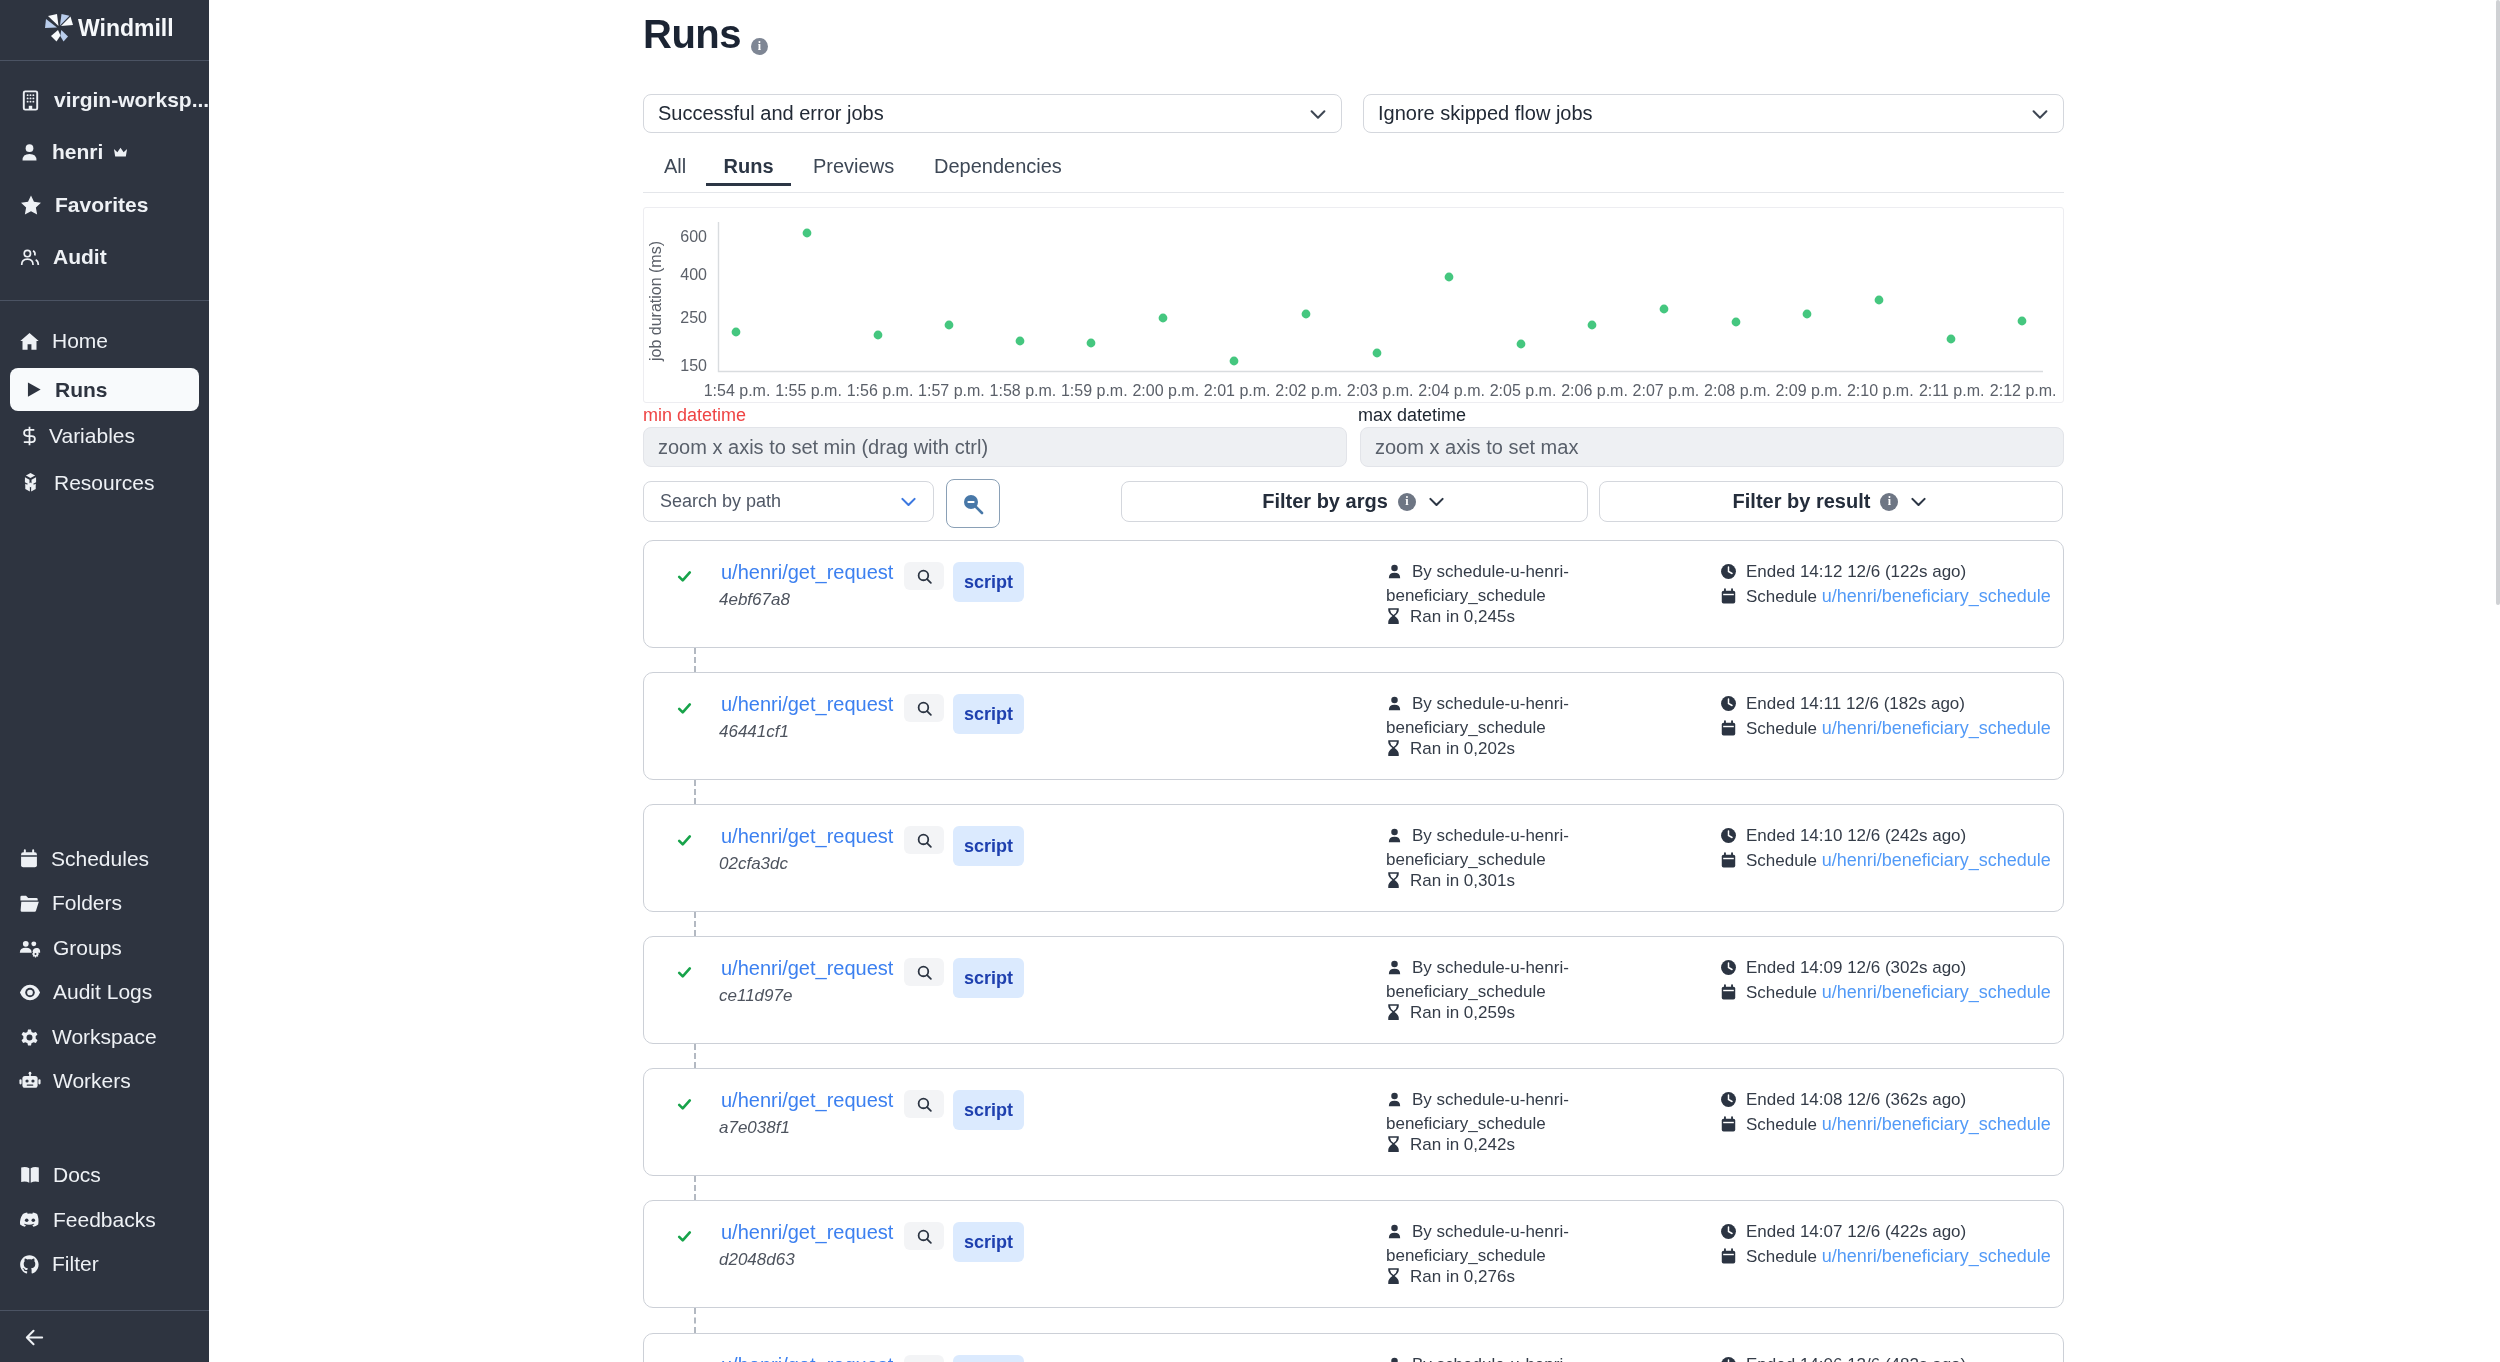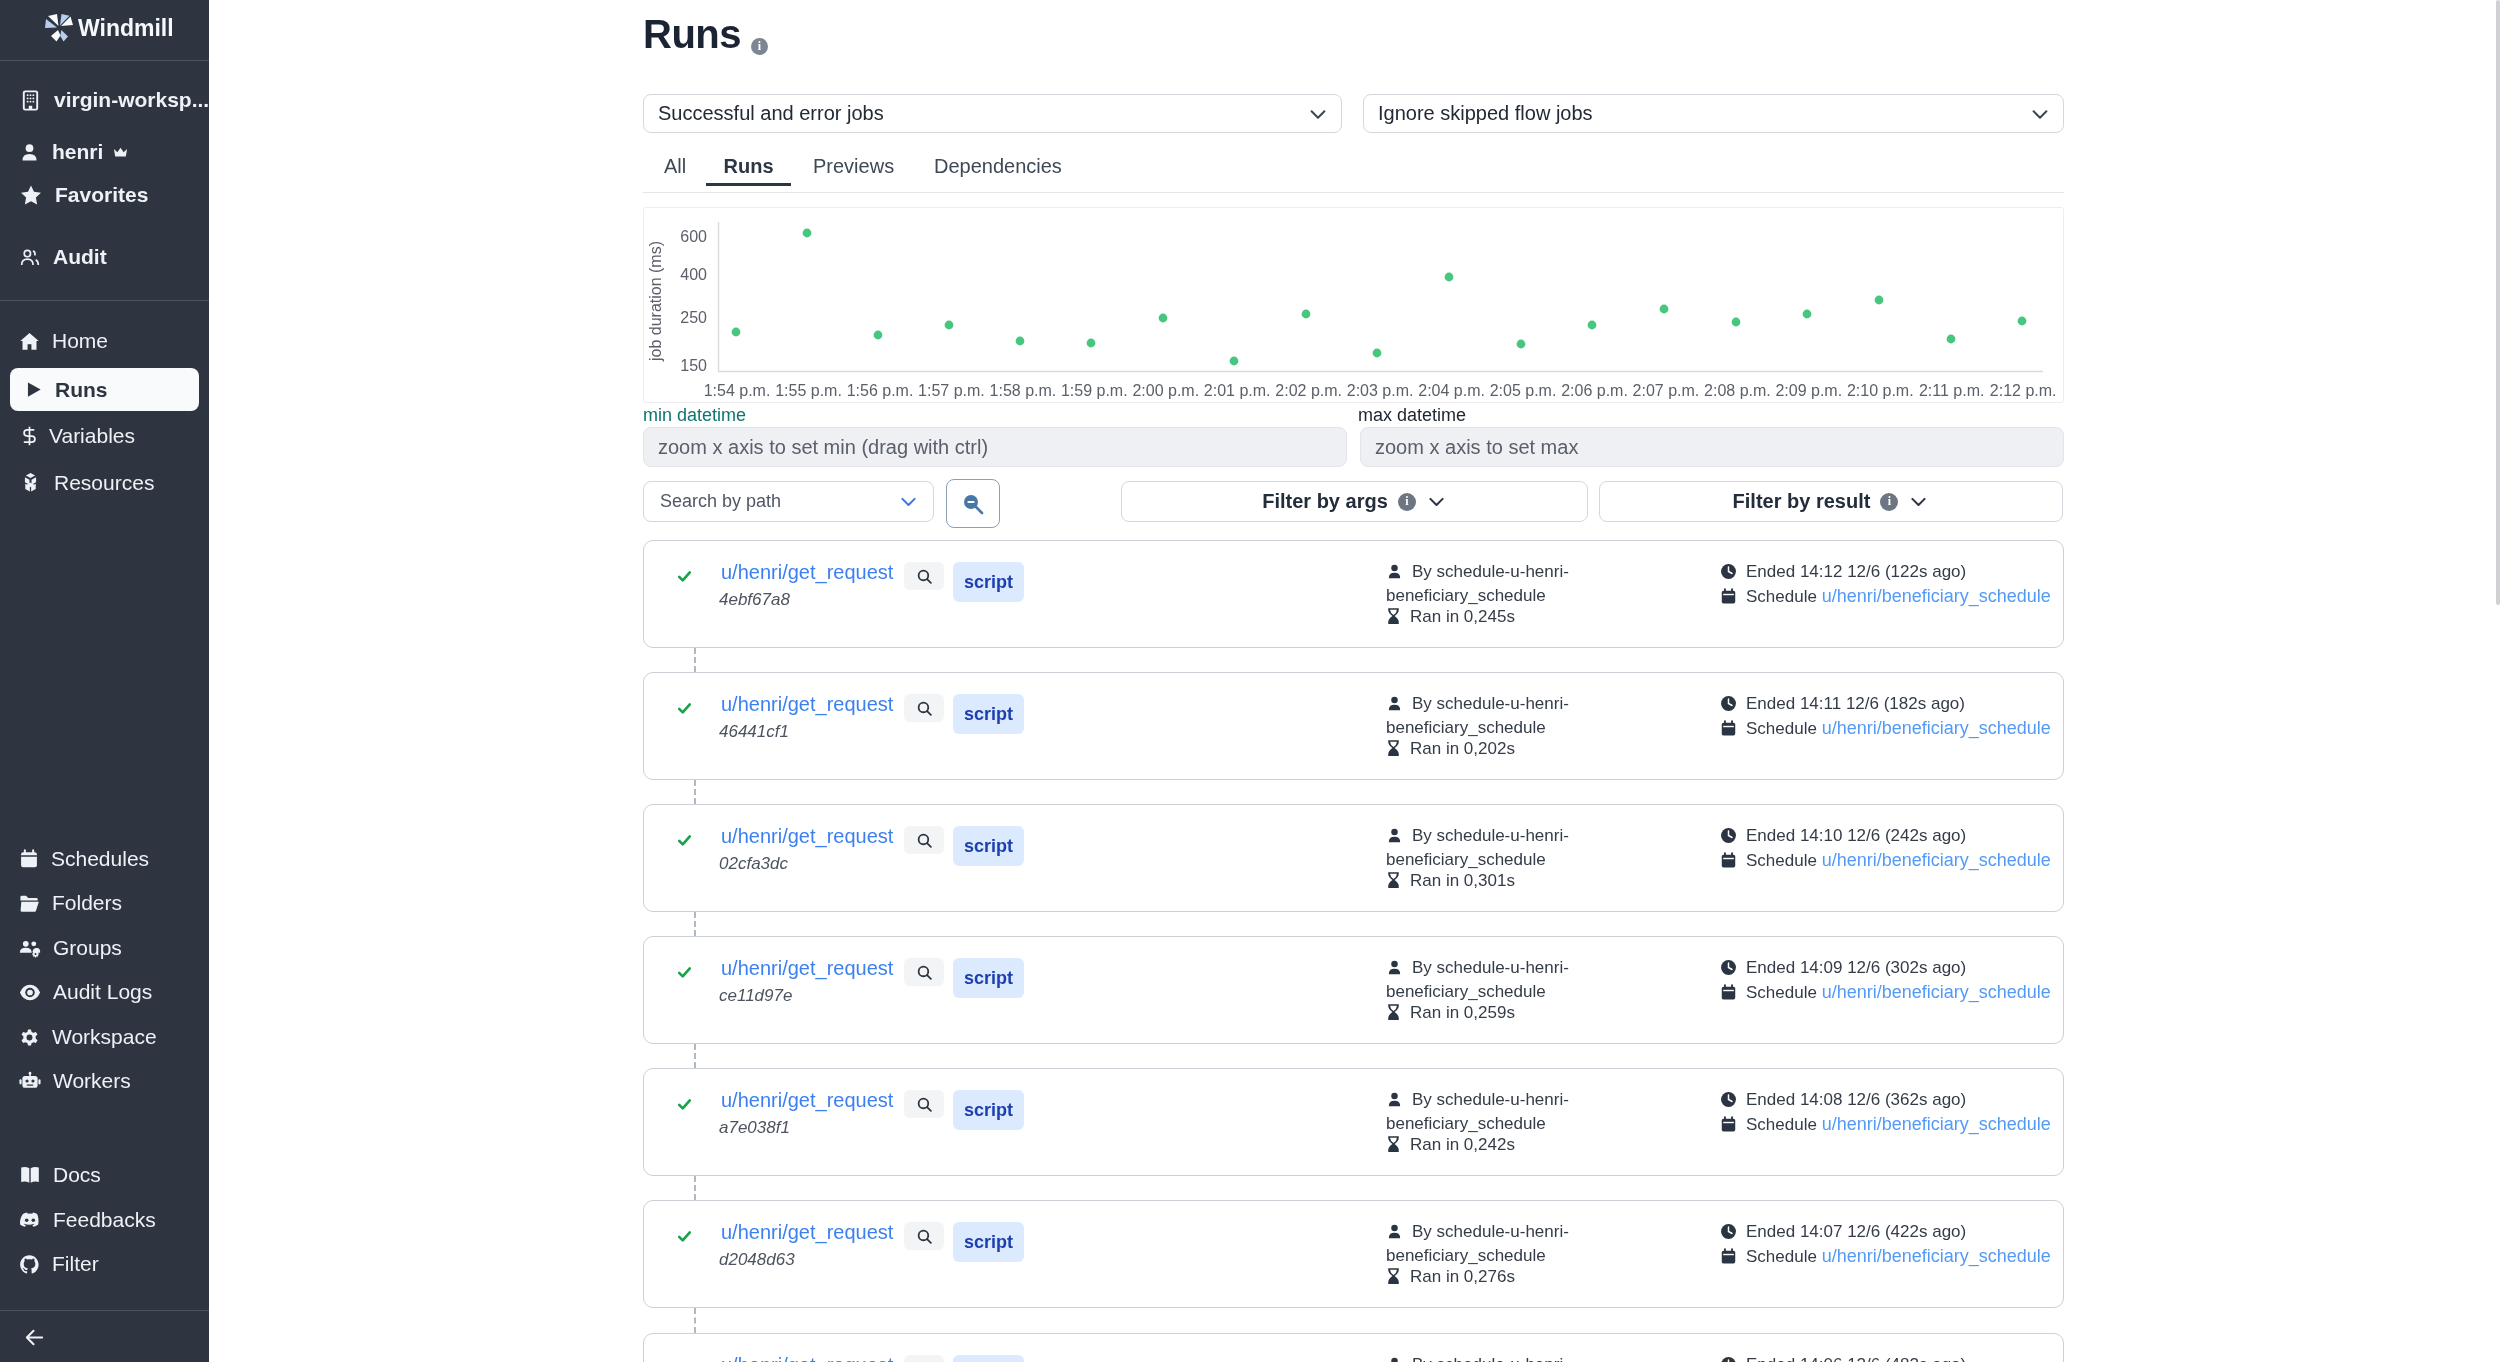--- a/index.html
+++ b/index.html
@@ -89,21 +89,21 @@
   <div class="sb-item sb-bold" style="top:130px;">
     <svg width="21" height="21" viewBox="0 0 24 24" fill="#eef1f5">
         <circle cx="12" cy="7" r="4.4"></circle>
         <path d="M4 21 Q4 13.6 12 13.6 Q20 13.6 20 21 Z"></path>
       </svg>
     <span>henri</span>
     <svg width="15" height="13" viewBox="0 0 24 20" fill="#eef1f5" style="margin-left:-2px">
         <path d="M1.5 4.5 L7 9.5 L12 2.5 L17 9.5 L22.5 4.5 L20.5 16.5 L3.5 16.5 Z"></path>
       </svg>
   </div>
-  <div class="sb-item sb-bold" style="top:173px;">
+  <div class="sb-item sb-bold" style="top:183px;">
     <svg width="24" height="23" viewBox="0 0 24 24" fill="#eef1f5">
         <path d="M12 1.6 L15.1 8.2 L22.4 9.2 L17.1 14.2 L18.4 21.4 L12 17.9 L5.6 21.4 L6.9 14.2 L1.6 9.2 L8.9 8.2 Z"></path>
       </svg>
     <span>Favorites</span>
   </div>
   <div class="sb-item sb-bold" style="top:235px;">
     <svg width="22" height="21" viewBox="0 0 24 24" fill="none" stroke="#eef1f5" stroke-width="1.9">
         <circle cx="9" cy="7.5" r="3.6"></circle>
         <path d="M2.5 20.5 Q2.5 13.8 9 13.8 Q15.5 13.8 15.5 20.5"></path>
         <path d="M15.5 4.4 Q18.5 6 17.5 9.8"></path>
@@ -298,21 +298,21 @@
           <text x="1021.9" y="188">2:07 p.m.</text>
           <text x="1093.4" y="188">2:08 p.m.</text>
           <text x="1164.8" y="188">2:09 p.m.</text>
           <text x="1236.3" y="188">2:10 p.m.</text>
           <text x="1307.7" y="188">2:11 p.m.</text>
           <text x="1379.2" y="188">2:12 p.m.</text>
       </g>
     </svg>
   </div>
 
-  <div class="abs" style="left:643px;top:405px;font-size:18px;color:#0f766e;">min datetime</div>
+  <div class="abs" style="left:643px;top:405px;font-size:18px;color:#ef4444;">min datetime</div>
   <div class="abs" style="left:1358px;top:405px;font-size:18px;color:#1c2530;">max datetime</div>
   <div class="abs dtinput" style="left:643px;top:427px;width:704px;">zoom x axis to set min (drag with ctrl)</div>
   <div class="abs dtinput" style="left:1360px;top:427px;width:704px;">zoom x axis to set max</div>
 
   <div class="abs" style="left:643px;top:481px;width:291px;height:41px;border:1px solid #d4d7dd;border-radius:8px;display:flex;align-items:center;justify-content:space-between;padding:0 14px 0 16px;">
     <span style="font-size:18px;color:#505866;">Search by path</span>
     <svg width="21" height="21" viewBox="0 0 24 24" fill="none" stroke="#3c78e0" stroke-width="2.4" stroke-linecap="round" stroke-linejoin="round">
         <path d="M5 9 L12 16 L19 9"></path>
       </svg>
   </div>

